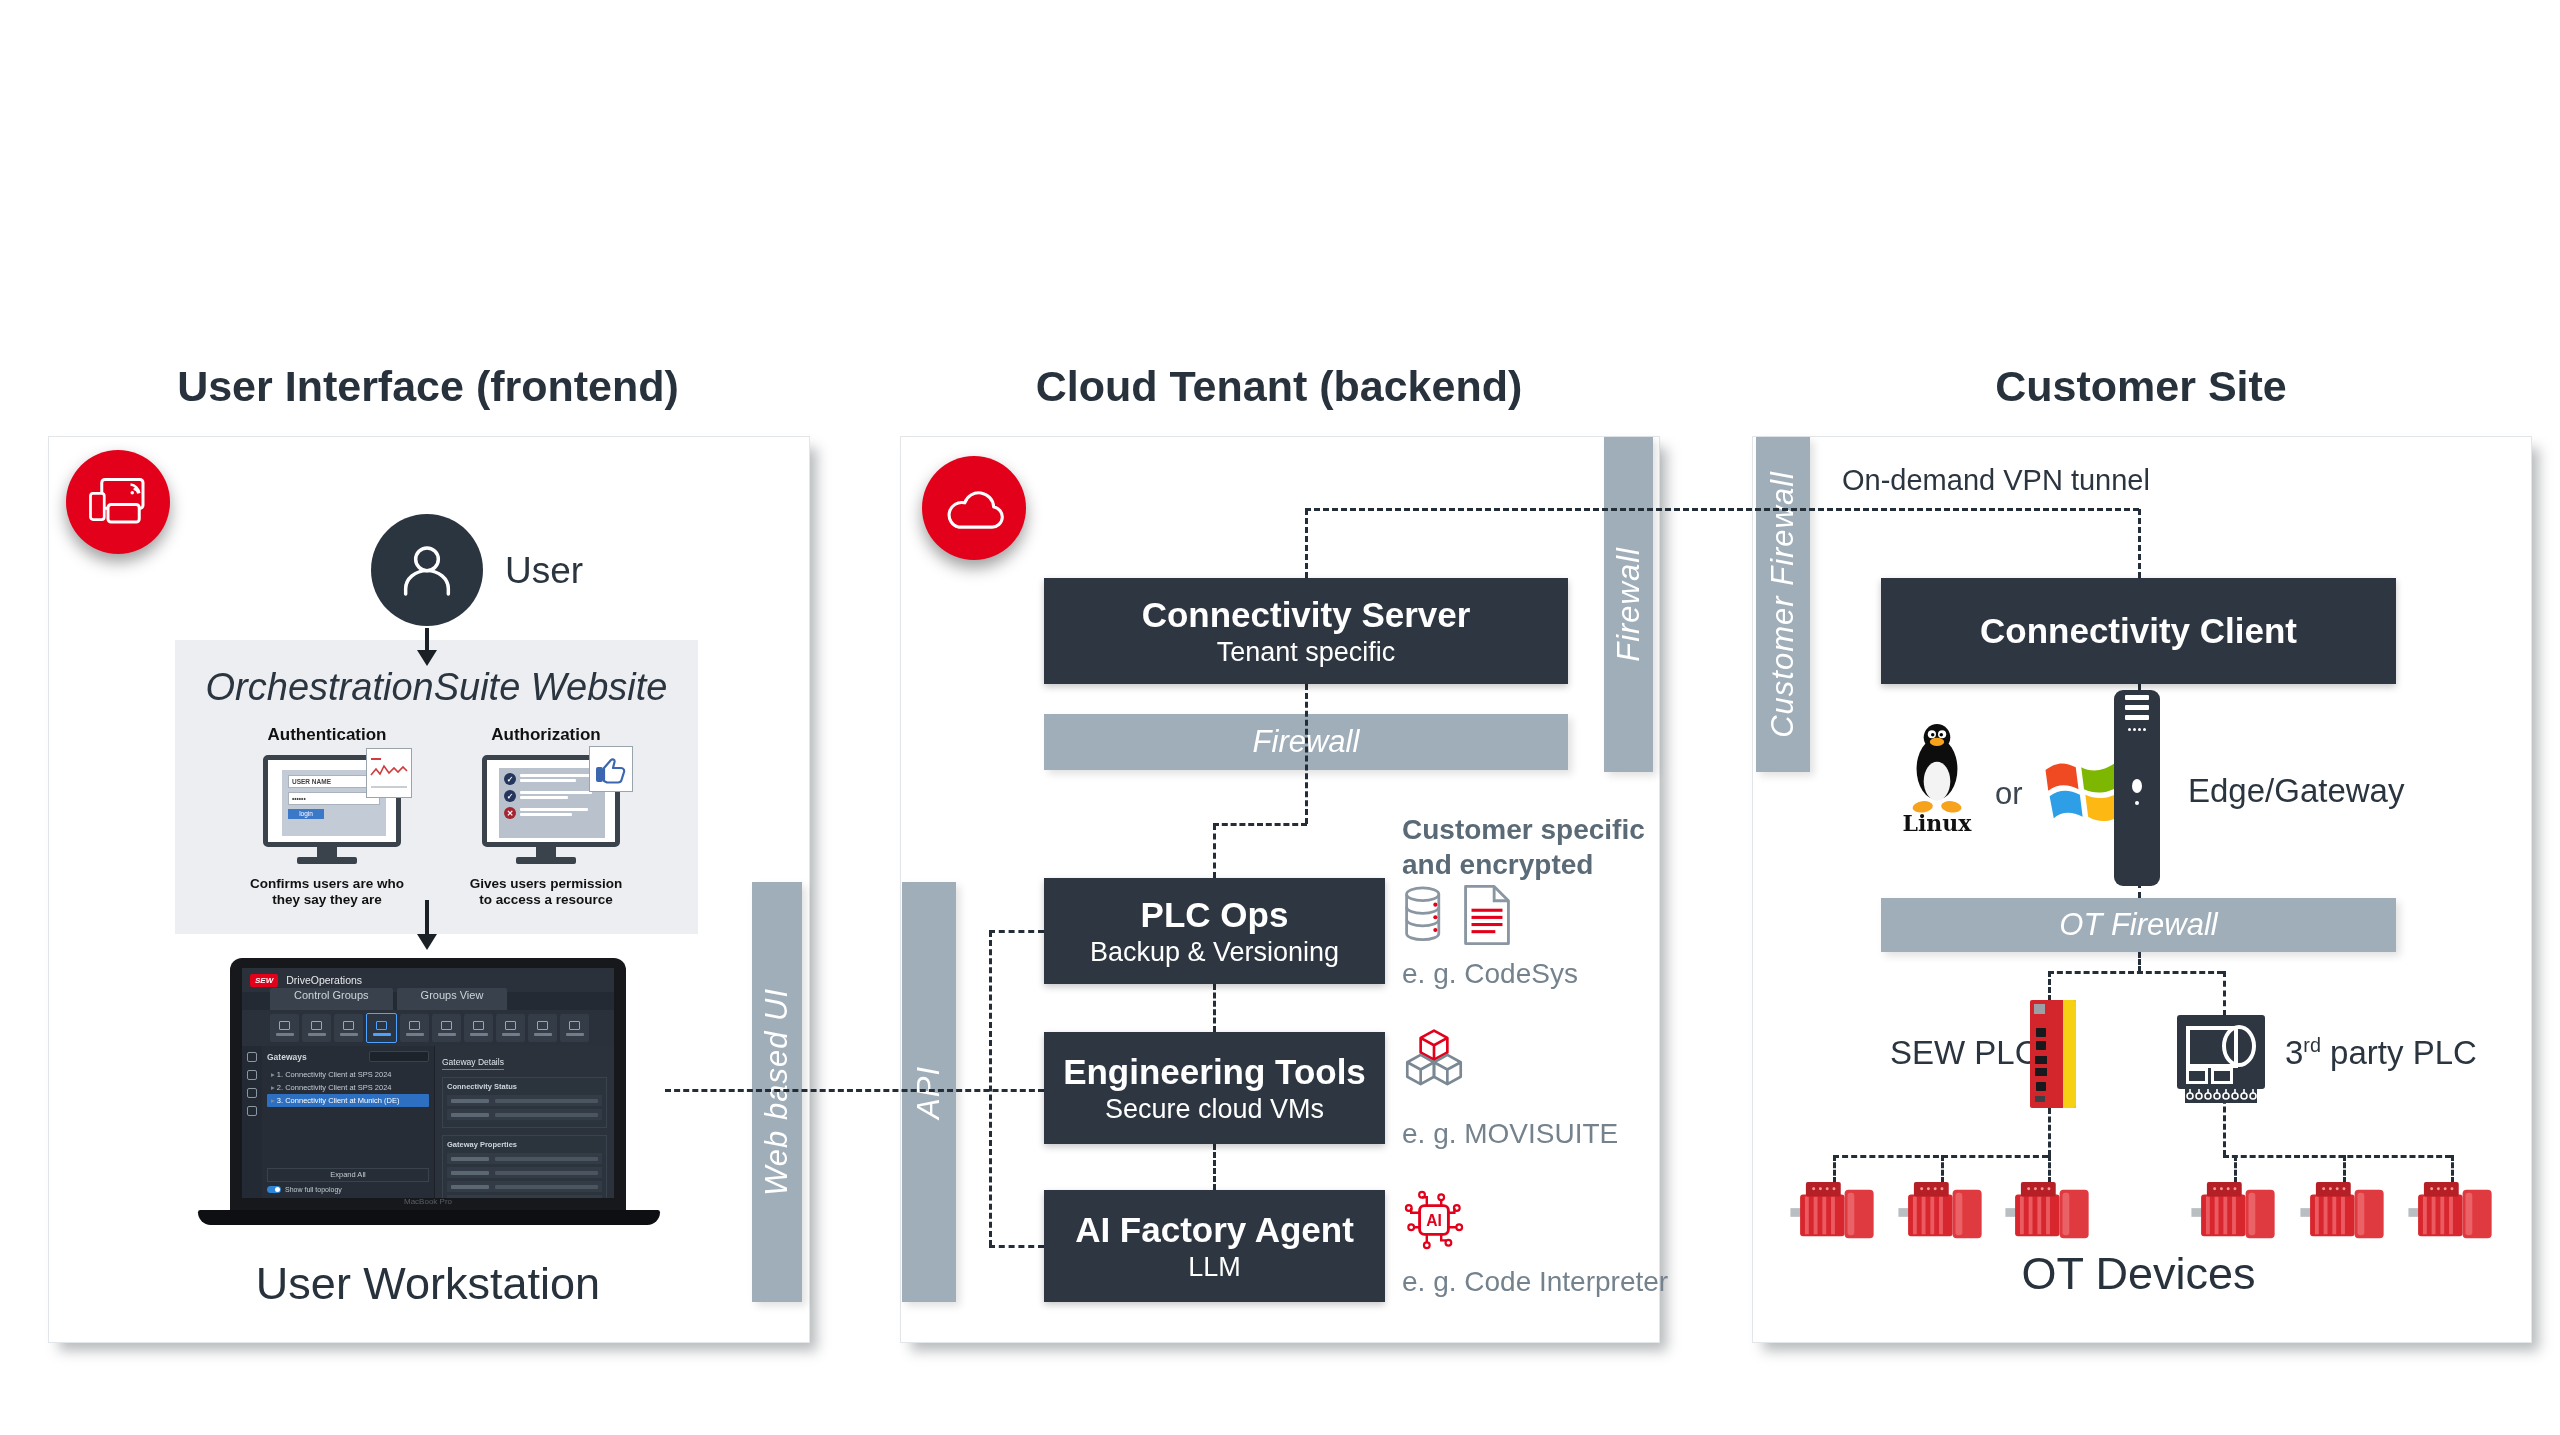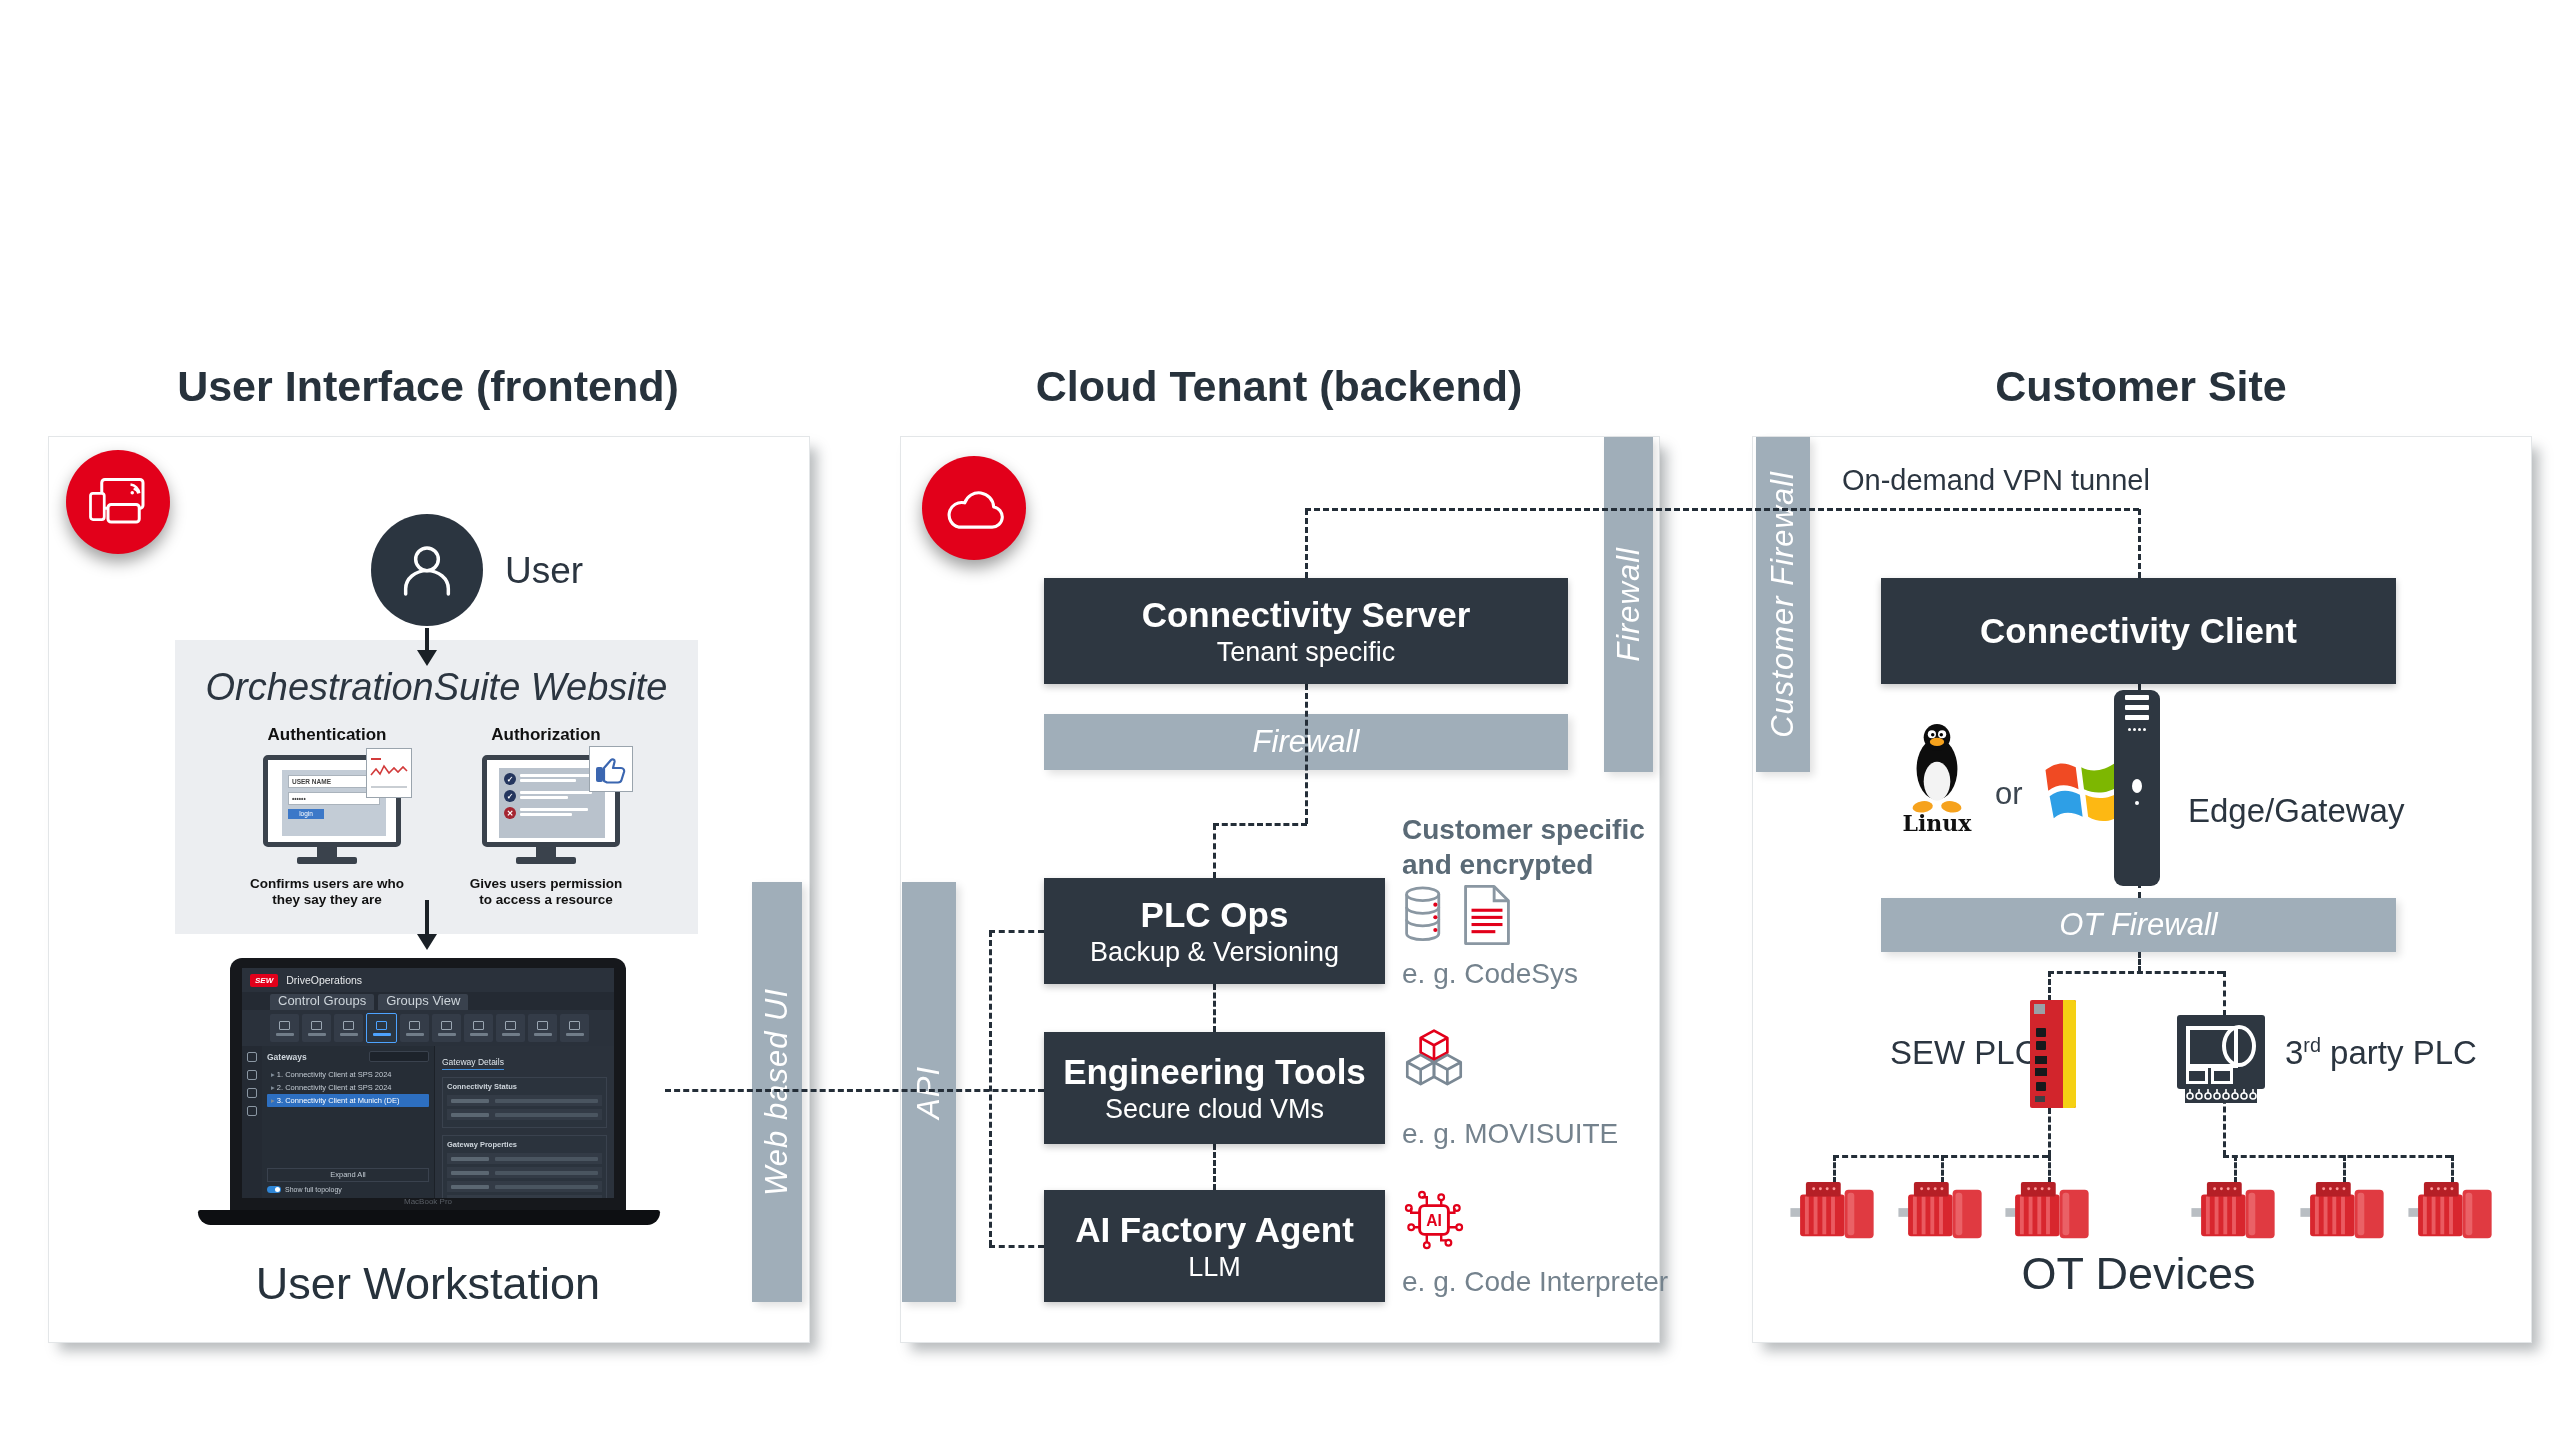--- a/index.html
+++ b/index.html
@@ -68,21 +68,21 @@
              border-radius:12px 12px 0 0;}
   #lap-screen{position:absolute;left:44px;top:12px;width:372px;height:230px;background:#20262e;overflow:hidden;}
   #lap-base{position:absolute;left:0px;top:254px;width:462px;height:15px;background:#0d0f12;
             border-radius:3px 3px 16px 16px;}
   #lap-brandtxt{position:absolute;left:32px;top:241px;width:396px;text-align:center;font-size:8px;color:#5a5f66;}
   .tbar{height:24px;background:#2a313b;display:flex;align-items:center;padding:0 8px;}
   .sewlogo{background:#e2001a;color:#fff;font-size:8px;font-weight:bold;font-style:italic;
            padding:2px 5px;border-radius:2px;margin-right:8px;}
   .apptitle{color:#e8eaec;font-size:10.5px;}
   .tabrow{height:18px;background:#242a33;display:flex;align-items:flex-end;padding-left:28px;gap:4px;}
-  .tab{background:#39414d;color:#cdd4da;font-size:13px;line-height:14px;height:16px;padding:0 8px;border-radius:2px 2px 0 0;}
+  .tab{background:#39414d;color:#cdd4da;font-size:11px;line-height:14px;height:22px;padding:0 24px;border-radius:2px 2px 0 0;}
   .toolbar{height:36px;background:#2a313b;display:flex;align-items:center;gap:3px;padding-left:28px;}
   .tbtn{width:29px;height:28px;background:#343c48;border-radius:2px;display:flex;flex-direction:column;
         align-items:center;justify-content:center;}
   .tbtn .g{width:9px;height:7px;border:1px solid #9aa6b2;border-radius:1px;}
   .tbtn .m{width:18px;height:3px;background:#717d89;margin-top:3px;border-radius:1px;}
   .tbtn.hl{border:1px solid #4da3ff;background:#2b3642;}
   .tbtn.hl .g{border-color:#4da3ff;}
   .appbody{display:flex;height:152px;}
   .rail{width:20px;background:#242a33;display:flex;flex-direction:column;align-items:center;
         padding-top:6px;gap:8px;}
@@ -520,21 +520,21 @@
       <div class="tw-bar"></div>
     <div class="tw-dots">
         <i></i>
         <i></i>
         <i></i>
         <i></i>
       </div>
     <div class="tw-circle"></div>
       <div class="tw-dot"></div>
   </div>
-  <div class="lbl" style="left:2188px;top:792px;">Edge/Gateway</div>
+  <div class="lbl" style="left:2188px;top:772px;">Edge/Gateway</div>
 
   <div class="lbl" style="left:1890px;top:1034px;width:128px;text-align:right;">SEW PLC</div>
   <div id="sewplc">
     <div class="sp-stripe"></div>
       <div class="sp-top"></div>
     <div class="sp-port" style="top:28px;"></div>
     <div class="sp-port" style="top:41px;"></div>
     <div class="sp-sq" style="top:56px;"></div>
     <div class="sp-sq" style="top:68px;"></div>
     <div class="sp-port" style="top:82px;"></div>

